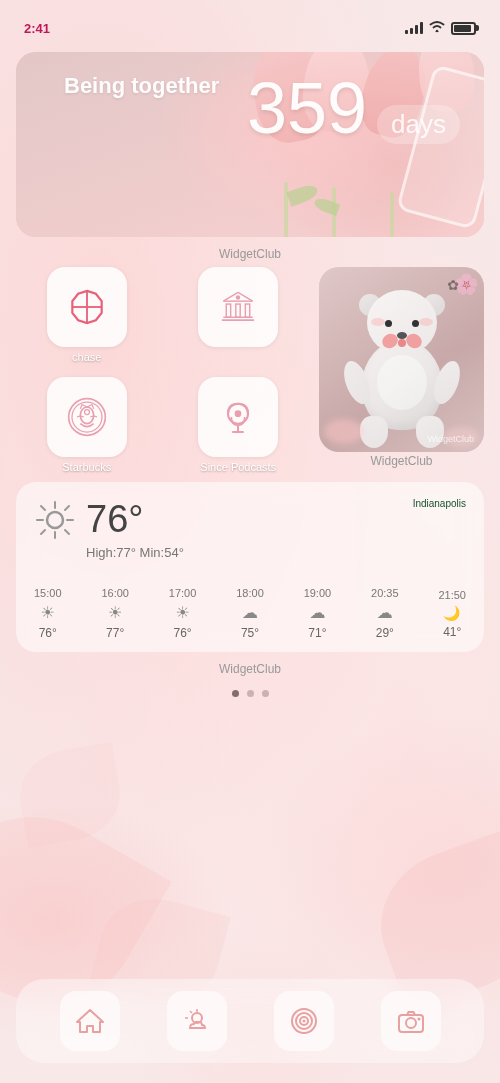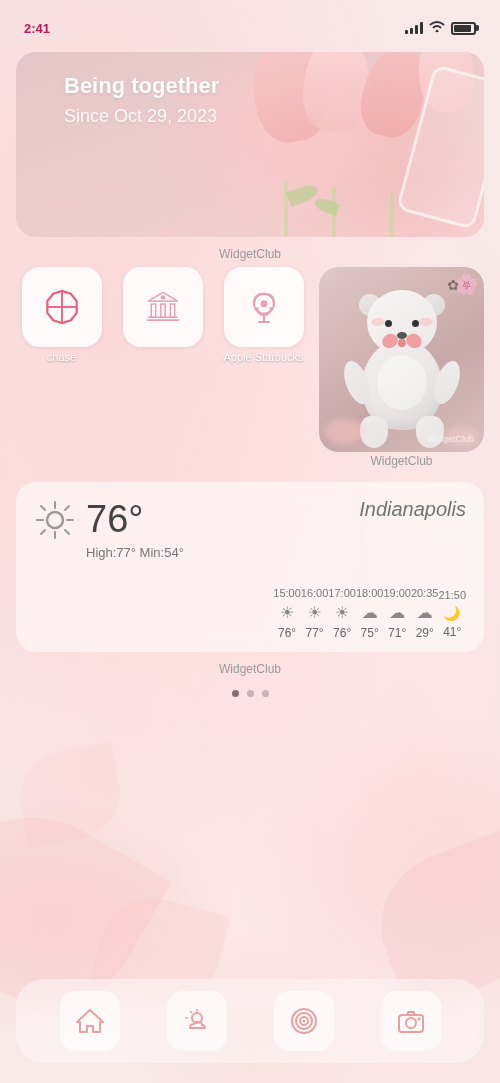--- a/index.html
+++ b/index.html
@@ -188,21 +188,21 @@
 
     .widget-label {
       text-align: center;
       font-size: 12px;
       color: #999;
       padding: 4px 0 6px;
     }
 
     .app-grid {
       display: grid;
-      grid-template-columns: 1fr 1fr 1fr;
+      grid-template-columns: 1fr 1fr;
       gap: 10px;
       flex: 1;
     }
 
     .app-icon-wrap {
       display: flex;
       flex-direction: column;
       align-items: center;
       gap: 4px;
     }
@@ -442,36 +442,35 @@
       flex-shrink: 0;
     }
 
     .weather-temp {
       font-size: 38px;
       font-weight: 300;
       color: #444;
     }
 
     .weather-city {
-      font-size: 20px;
-      color: #737373;
-      font-style: italic;
+      font-size: 10px;
+      color: #14532d;
     }
 
     .weather-details {
       font-size: 13px;
       color: #777;
       margin-bottom: 10px;
       text-align: left;
       padding-left: 52px;
     }
 
     .weather-hourly {
       display: flex;
-      justify-content: flex-end;
+      justify-content: space-between;
       align-items: center;
       margin-top: 27px;
     }
 
     .weather-hour {
       display: flex;
       flex-direction: column;
       align-items: center;
       gap: 4px;
     }
@@ -626,22 +625,25 @@
       <div style="position:absolute;width:30px;height:15px;background:#b8d090;border-radius:0 50% 50% 0;bottom:50px;left:64px;opacity:0.7;transform:rotate(-20deg);"></div>
       <div style="position:absolute;width:25px;height:12px;background:#b8d090;border-radius:50% 0 0 50%;bottom:40px;left:90px;opacity:0.7;transform:rotate(20deg);"></div>
     </div>
 
     <div style="position:absolute;right:-10px;top:20px;width:80px;height:150px;border:3px solid rgba(255,255,255,0.6);border-radius:12px;transform:rotate(15deg);background:rgba(255,255,255,0.15);"></div>
 
     <div class="widget-countdown-text">
       <div>
         <div class="countdown-title">
           <span>Being together</span><br>
-          <span style="font-size:18px;font-weight:400;opacity:0.9;">Since Oct 29, 2023</span>
         </div>
+      </div>
+      <div class="countdown-number-row">
+        <span class="countdown-number">359</span>
+        <span class="countdown-days">days</span>
       </div>
     </div>
   </div>
 
   <div class="widget-label">WidgetClub</div>
 
   <div class="middle-row-with-labels">
 
     <div class="left-col">
       <div class="app-grid">
@@ -670,33 +672,50 @@
               <rect x="27" y="26" width="6" height="18" fill="none" stroke="#e8a0b0" stroke-width="2"></rect>
               <rect x="40" y="26" width="6" height="18" fill="none" stroke="#e8a0b0" stroke-width="2"></rect>
               <line x1="10" y1="44" x2="50" y2="44" stroke="#e8a0b0" stroke-width="2"></line>
               <line x1="8" y1="48" x2="52" y2="48" stroke="#e8a0b0" stroke-width="2.5"></line>
               <circle cx="30" cy="17" r="3" fill="#e8a0b0"></circle>
             </svg>
           </div>
           <span class="app-label"></span>
         </div>
 
+        <div class="app-icon-wrap">
+          <div class="app-icon">
+            <svg class="starbucks-svg" viewBox="0 0 60 60">
+              <circle cx="30" cy="30" r="22" fill="none" stroke="#e8a0b0" stroke-width="2"></circle>
+              <circle cx="30" cy="30" r="18" fill="none" stroke="#e8a0b0" stroke-width="1.5"></circle>
+
+              <ellipse cx="30" cy="28" rx="8" ry="10" fill="none" stroke="#e8a0b0" stroke-width="2"></ellipse>
+              <path d="M22 38 Q30 45 38 38" fill="none" stroke="#e8a0b0" stroke-width="2"></path>
+              <path d="M18 30 Q22 28 26 30" fill="none" stroke="#e8a0b0" stroke-width="1.5"></path>
+              <path d="M34 30 Q38 28 42 30" fill="none" stroke="#e8a0b0" stroke-width="1.5"></path>
+
+              <path d="M22 20 L24 15 L30 18 L36 15 L38 20" fill="none" stroke="#e8a0b0" stroke-width="1.5"></path>
+              <circle cx="30" cy="24" rx="3" ry="3" r="3" fill="none" stroke="#e8a0b0" stroke-width="1.5"></circle>
+            </svg>
+          </div>
+          <span class="app-label">Starbucks</span>
+        </div>
 
         <div class="app-icon-wrap">
           <div class="app-icon">
             <svg class="podcasts-svg" viewBox="0 0 60 60">
               <circle cx="30" cy="26" r="12" fill="none" stroke="#e8a0b0" stroke-width="2.5"></circle>
               <circle cx="30" cy="26" r="4" fill="#e8a0b0"></circle>
               <path d="M18 26 Q18 14 30 14 Q42 14 42 26" fill="none" stroke="#e8a0b0" stroke-width="2.5" stroke-linecap="round"></path>
               <path d="M22 30 Q22 40 30 40 Q38 40 38 30" fill="none" stroke="#e8a0b0" stroke-width="2"></path>
               <line x1="30" y1="40" x2="30" y2="48" stroke="#e8a0b0" stroke-width="2.5" stroke-linecap="round"></line>
               <line x1="24" y1="48" x2="36" y2="48" stroke="#e8a0b0" stroke-width="2.5" stroke-linecap="round"></line>
             </svg>
           </div>
-          <span class="app-label">Apple Starbucks</span>
+          <span class="app-label">Since Podcasts</span>
         </div>
       </div>
     </div>
 
     <div class="right-col">
       <div class="photo-widget">
         <div class="photo-widget-inner">
 
           <div style="position:absolute;top:5px;right:5px;font-size:20px;opacity:0.5;">🌸</div>
           <div style="position:absolute;top:10px;right:25px;font-size:14px;opacity:0.4;">✿</div>

